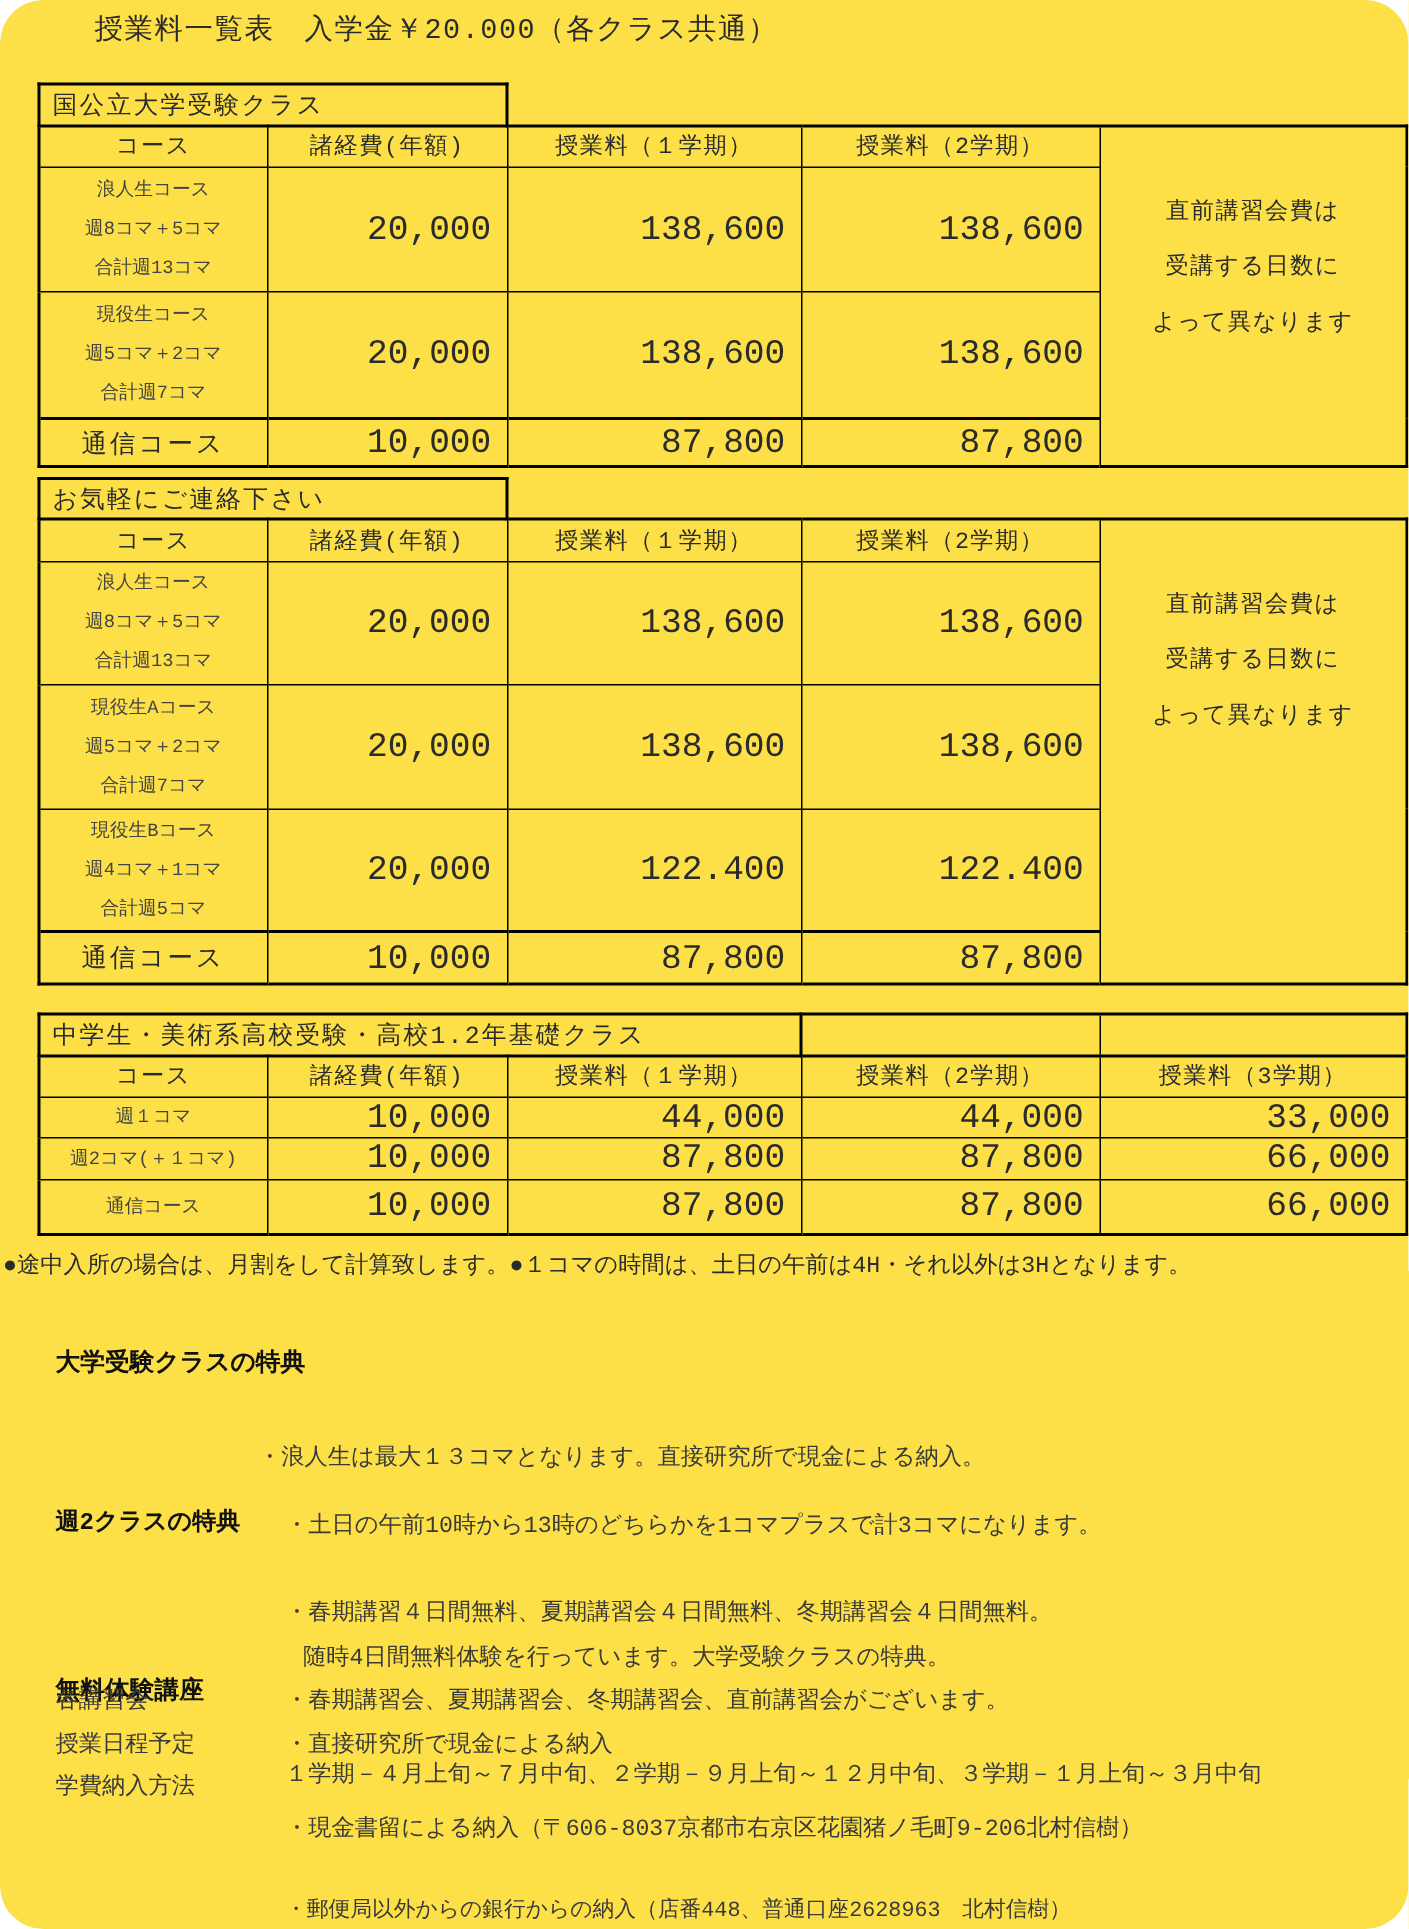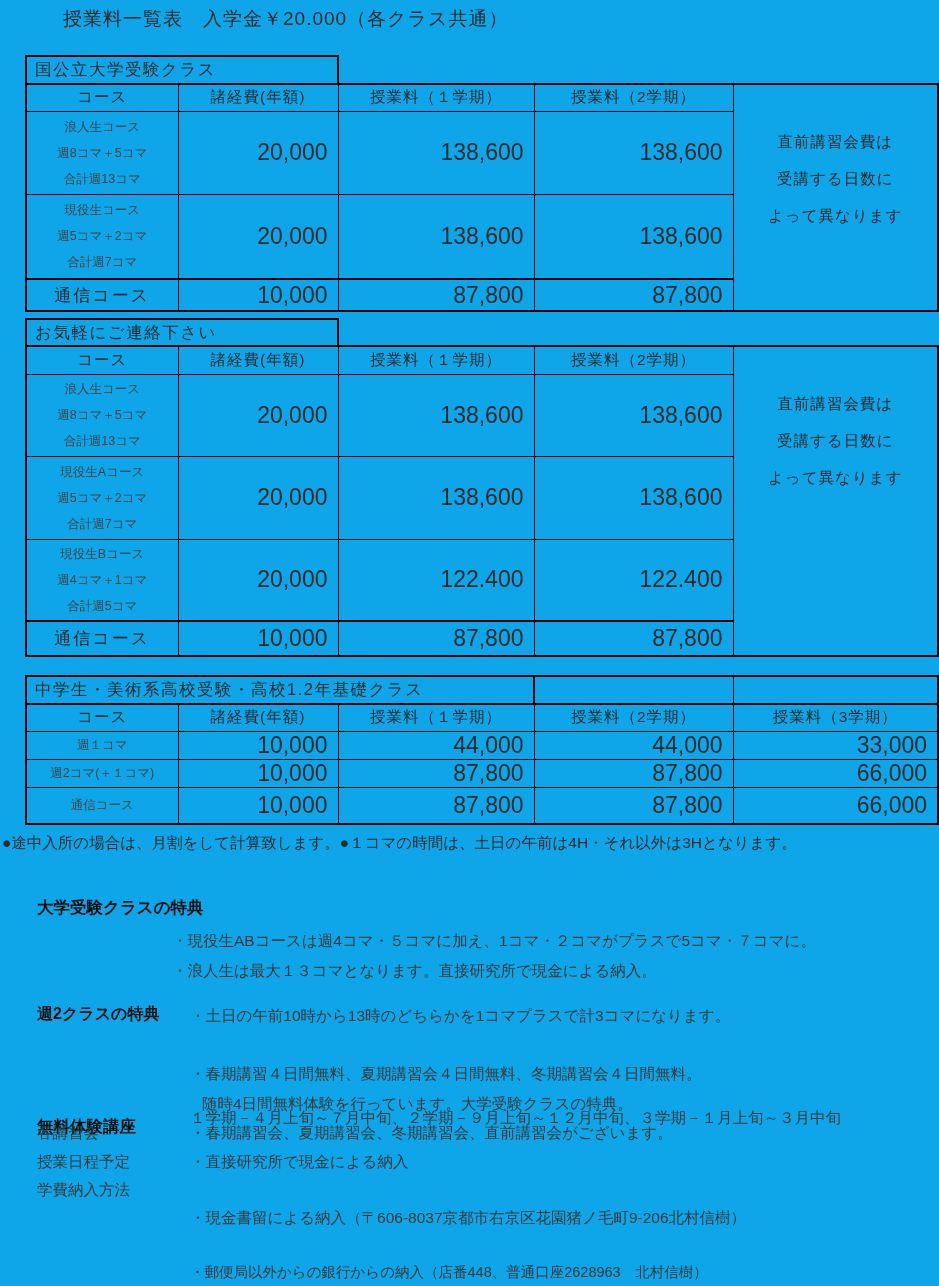--- a/index.html
+++ b/index.html
@@ -1,19 +1,20 @@
 <!DOCTYPE html>
 <html><head>
 <meta charset="utf-8">
 <style>
   html,body{margin:0;padding:0;background:#fff;}
   .doc{
-    position:relative;width:939px;height:1286px;background:#0ea5e9;
-    font-family:Liberation Sans, sans-serif;color:#222;
+    position:relative;width:939px;height:1286px;background:#fde047;
+    font-family:Liberation Mono, monospace;color:#222;
     overflow:hidden;
+    border-radius:29px;
   }
   .abs{position:absolute;white-space:nowrap;}
   .page-title{left:63px;top:6px;font-size:19px;letter-spacing:1px;color:#2b2b2b;}
 
   table.price{position:absolute;border-collapse:collapse;table-layout:fixed;width:912px;left:25px;}
   table.price td{border:1px solid #000;padding:0;overflow:hidden;}
   table.price td.nb{border:none;}
   td.titlebox{border:2px solid #000 !important;font-size:16.5px;letter-spacing:1.5px;padding-left:8px !important;color:#2b2b2b;}
   .bl{border-left:2px solid #000 !important;}
   .br{border-right:2px solid #000 !important;}
@@ -199,34 +200,33 @@
       <td class="val bb">87,800</td>
       <td class="val bb">87,800</td>
       <td class="val bb br">66,000</td>
     </tr>
   </tbody>
     </table>
 
   <div class="abs footnote">●途中入所の場合は、月割をして計算致します。●１コマの時間は、土日の午前は4H・それ以外は3Hとなります。</div>
 
   <div class="abs h-bold" style="left:37px;top:897px;">大学受験クラスの特典</div>
-  <div class="abs body-text" style="left:172px;top:931px;">・現役生ABコースは週4コマ・５コマに加え、1コマ・２コマがプラスで5コマ・７コマに。</div>
   <div class="abs body-text" style="left:172px;top:961px;">・浪人生は最大１３コマとなります。直接研究所で現金による納入。</div>
 
   <div class="abs h-bold" style="left:37px;top:1004px;font-size:16px;">週2クラスの特典</div>
   <div class="abs body-text" style="left:190px;top:1006px;">・土日の午前10時から13時のどちらかを1コマプラスで計3コマになります。</div>
 
   <div class="abs h-bold" style="left:37px;top:1116px;">無料体験講座</div>
   <div class="abs body-text" style="left:190px;top:1064px;">・春期講習４日間無料、夏期講習会４日間無料、冬期講習会４日間無料。</div>
   <div class="abs body-text" style="left:202px;top:1094px;">随時4日間無料体験を行っています。大学受験クラスの特典。</div>
 
   <div class="abs body-text" style="left:37px;top:1123px;">各講習会</div>
   <div class="abs body-text" style="left:190px;top:1123px;">・春期講習会、夏期講習会、冬期講習会、直前講習会がございます。</div>
 
   <div class="abs body-text" style="left:37px;top:1152px;">授業日程予定</div>
-  <div class="abs body-text" style="left:190px;top:1108px;text-align:center;">１学期－４月上旬～７月中旬、２学期－９月上旬～１２月中旬、３学期－１月上旬～３月中旬</div>
+  <div class="abs body-text" style="left:190px;top:1172px;text-align:center;">１学期－４月上旬～７月中旬、２学期－９月上旬～１２月中旬、３学期－１月上旬～３月中旬</div>
 
   <div class="abs body-text" style="left:37px;top:1180px;">学費納入方法</div>
   <div class="abs body-text" style="left:190px;top:1152px;">・直接研究所で現金による納入</div>
   <div class="abs body-text" style="left:190px;top:1208px;">・現金書留による納入（〒606-8037京都市右京区花園猪ノ毛町9-206北村信樹）</div>
   <div class="abs body-text" style="left:190px;top:1263px;font-size:14.5px;">・郵便局以外からの銀行からの納入（店番448、普通口座2628963　北村信樹）</div>
 
 </div>
 
 </body></html>

